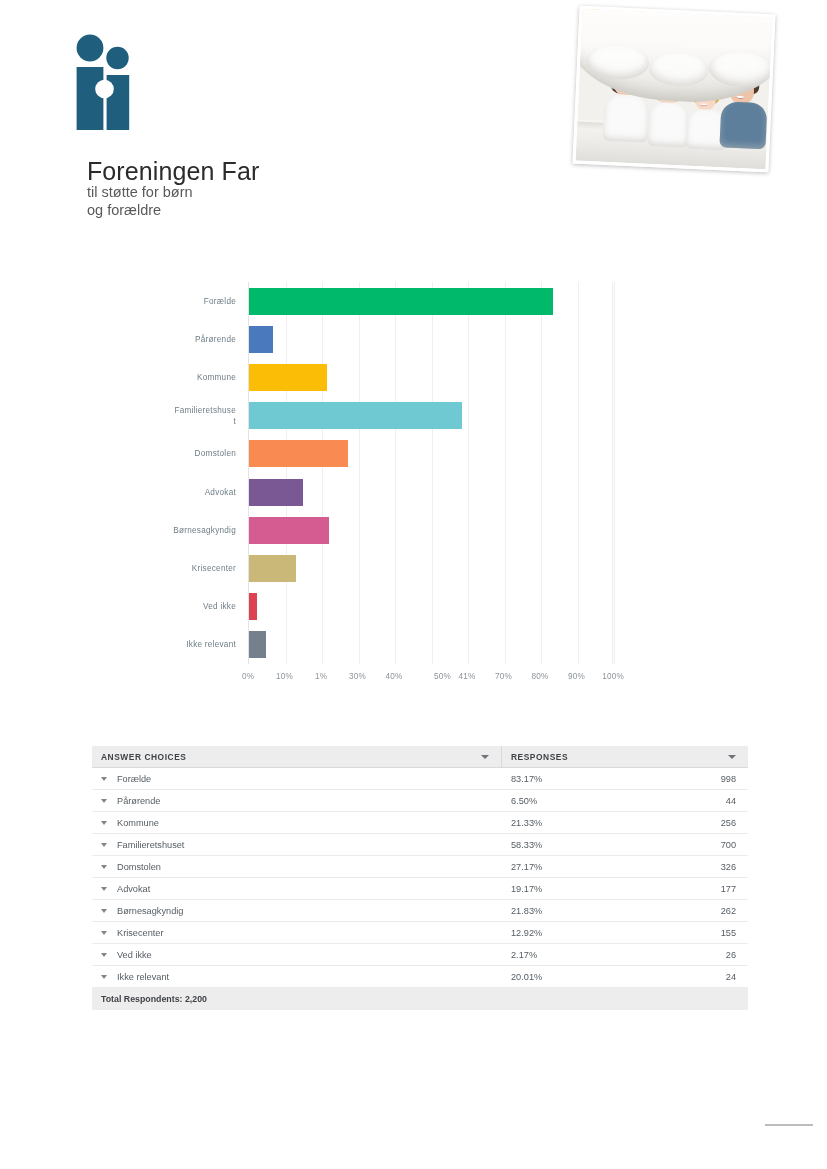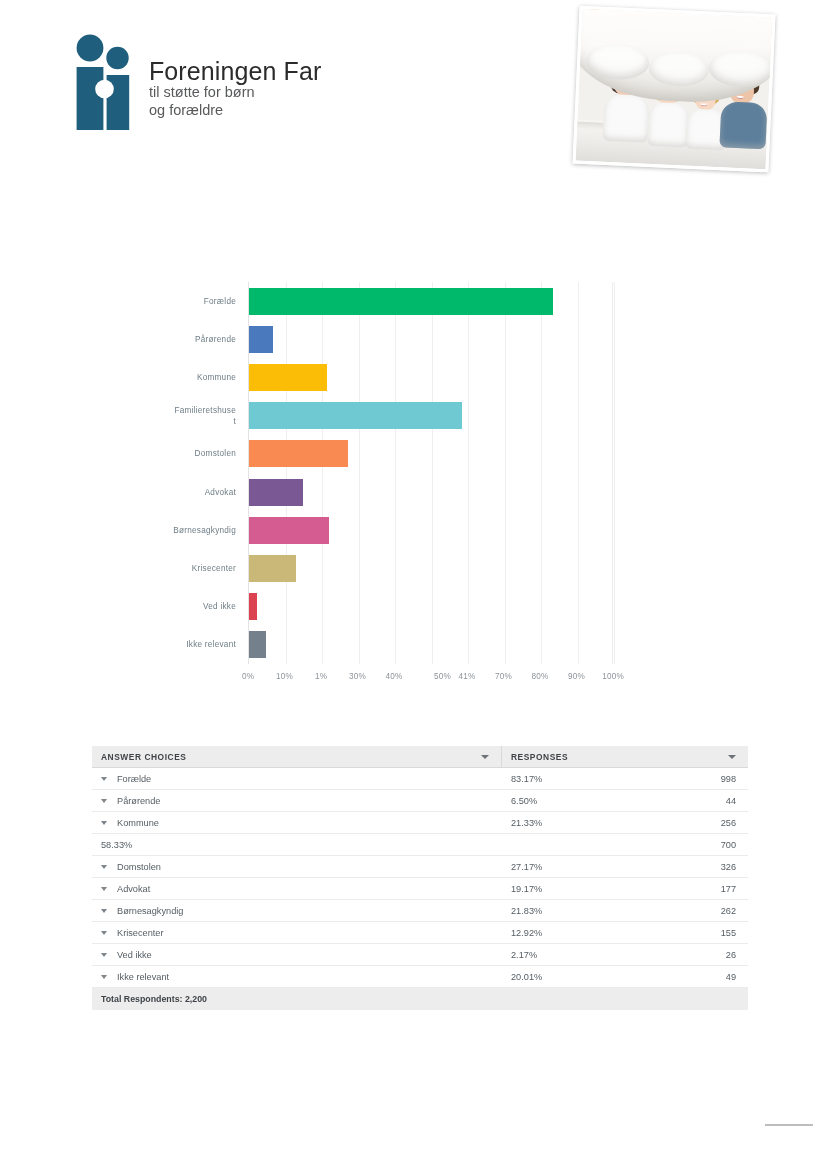--- a/index.html
+++ b/index.html
@@ -9,21 +9,21 @@
     background: #ffffff;
     font-family: "Liberation Sans", sans-serif;
     position: relative;
     overflow: hidden;
     -webkit-font-smoothing: antialiased;
   }
 
   
   #header { position:absolute; left:0; top:0; width:827px; height:200px; }
 
-  #logo-block { position:absolute; left:73px; top:34px; display:flex; align-items:flex-start; }
+  #logo-block { position:absolute; left:73px; top:34px; display:flex; align-items:flex-start;flex-direction:column; }
   #logo-mark { position:relative; width:62px; height:100px; flex:0 0 auto; }
   #logo-text-block { margin-left:14px; padding-top:24px; }
   #logo-title {
     font-size:25px; color:#2b2b2b; letter-spacing:0.1px; line-height:1.05;
     font-weight:400;
   }
   .logo-sub {
     font-size:14.5px; color:#58595b; line-height:1.22; font-weight:400;
   }
 
@@ -341,20 +341,24 @@
       </div>
       <div class="trow">
         <div class="c-label">
           <span class="row-caret"></span>
           <span>Kommune</span>
         </div>
         <div class="c-pct">21.33%</div>
         <div class="c-n">256</div>
       </div>
       <div class="trow">
+        <div class="c-label">
+          <span class="row-caret"></span>
+          <span>Familieretshuset</span>
+        </div>
         <div class="c-pct">58.33%</div>
         <div class="c-n">700</div>
       </div>
       <div class="trow">
         <div class="c-label">
           <span class="row-caret"></span>
           <span>Domstolen</span>
         </div>
         <div class="c-pct">27.17%</div>
         <div class="c-n">326</div>
@@ -390,21 +394,21 @@
         </div>
         <div class="c-pct">2.17%</div>
         <div class="c-n">26</div>
       </div>
       <div class="trow">
         <div class="c-label">
           <span class="row-caret"></span>
           <span>Ikke relevant</span>
         </div>
         <div class="c-pct">20.01%</div>
-        <div class="c-n">49</div>
+        <div class="c-n">24</div>
       </div>
     </div>
   <div id="tfoot">
     <span>Total Respondents: 2,200</span>
   </div>
 </div>
 
 <div id="footer-rule"></div>
 
 </body></html>

